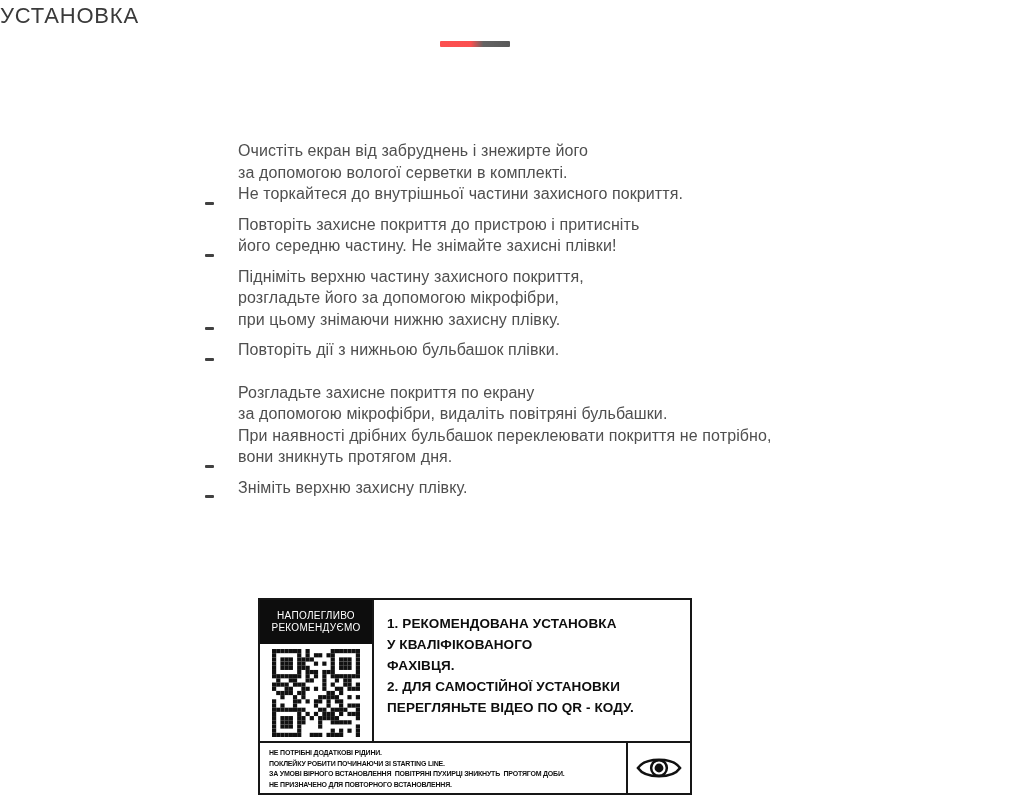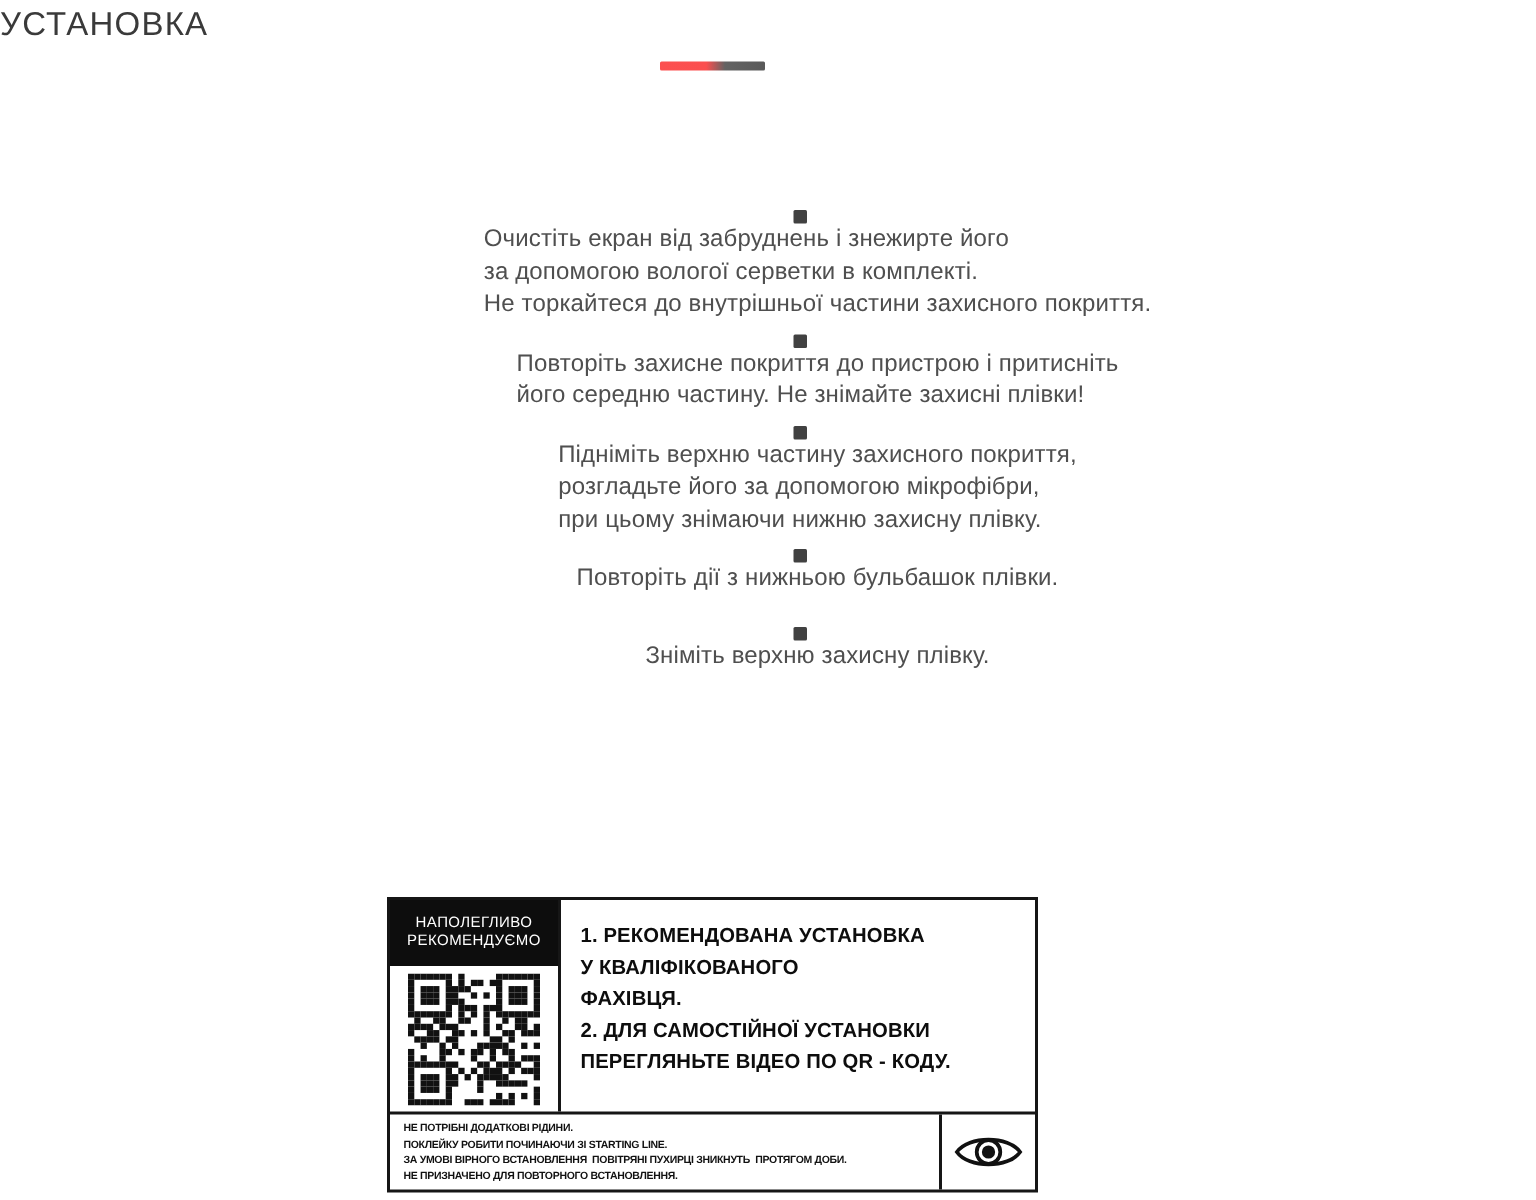--- a/index.html
+++ b/index.html
@@ -19,23 +19,22 @@
   .divider{
     position:absolute;left:440px;top:41px;width:70px;height:6px;
     background:linear-gradient(to right,#fc5050 0%,#fb4f4f 44%,#636363 62%,#595959 100%);
     border-radius:1px;
   }
   
   .instructions{
     position:absolute;left:205px;top:140px;width:680px;
   }
   .instr-item{
-    display:flex;align-items:center;
+    display:flex;align-items:flex-end;
     margin-bottom:9px;
-    flex-direction:column;
   }
   .instr-item:nth-child(4){margin-bottom:21px;}
   .dash{
     flex:0 0 9px;width:9px;height:3px;background:#414141;
     margin-right:24px;border-radius:1px;
   }
   .instr-text{
     margin:0;font-size:16px;line-height:21.5px;color:#4f4f4f;
     white-space:pre-line;letter-spacing:0.1px;
   }
@@ -100,20 +99,27 @@
     </div>
     <div class="instr-item">
       <span class="dash"></span>
       <p class="instr-text">Підніміть верхню частину захисного покриття,
 розгладьте його за допомогою мікрофібри,
 при цьому знімаючи нижню захисну плівку.</p>
     </div>
     <div class="instr-item">
       <span class="dash"></span>
       <p class="instr-text">Повторіть дії з нижньою бульбашок плівки.</p>
+    </div>
+    <div class="instr-item">
+      <span class="dash"></span>
+      <p class="instr-text">Розгладьте захисне покриття по екрану
+за допомогою мікрофібри, видаліть повітряні бульбашки.
+При наявності дрібних бульбашок переклеювати покриття не потрібно,
+вони зникнуть протягом дня.</p>
     </div>
     <div class="instr-item">
       <span class="dash"></span>
       <p class="instr-text">Зніміть верхню захисну плівку.</p>
     </div>
   </div>
 
   <div class="rec-box">
     <div class="rec-top">
       <div class="rec-left">

